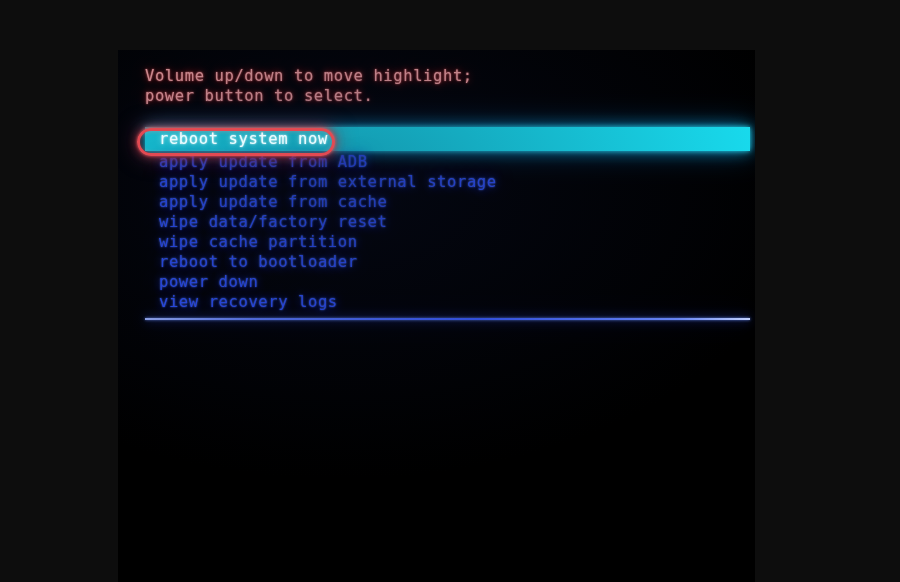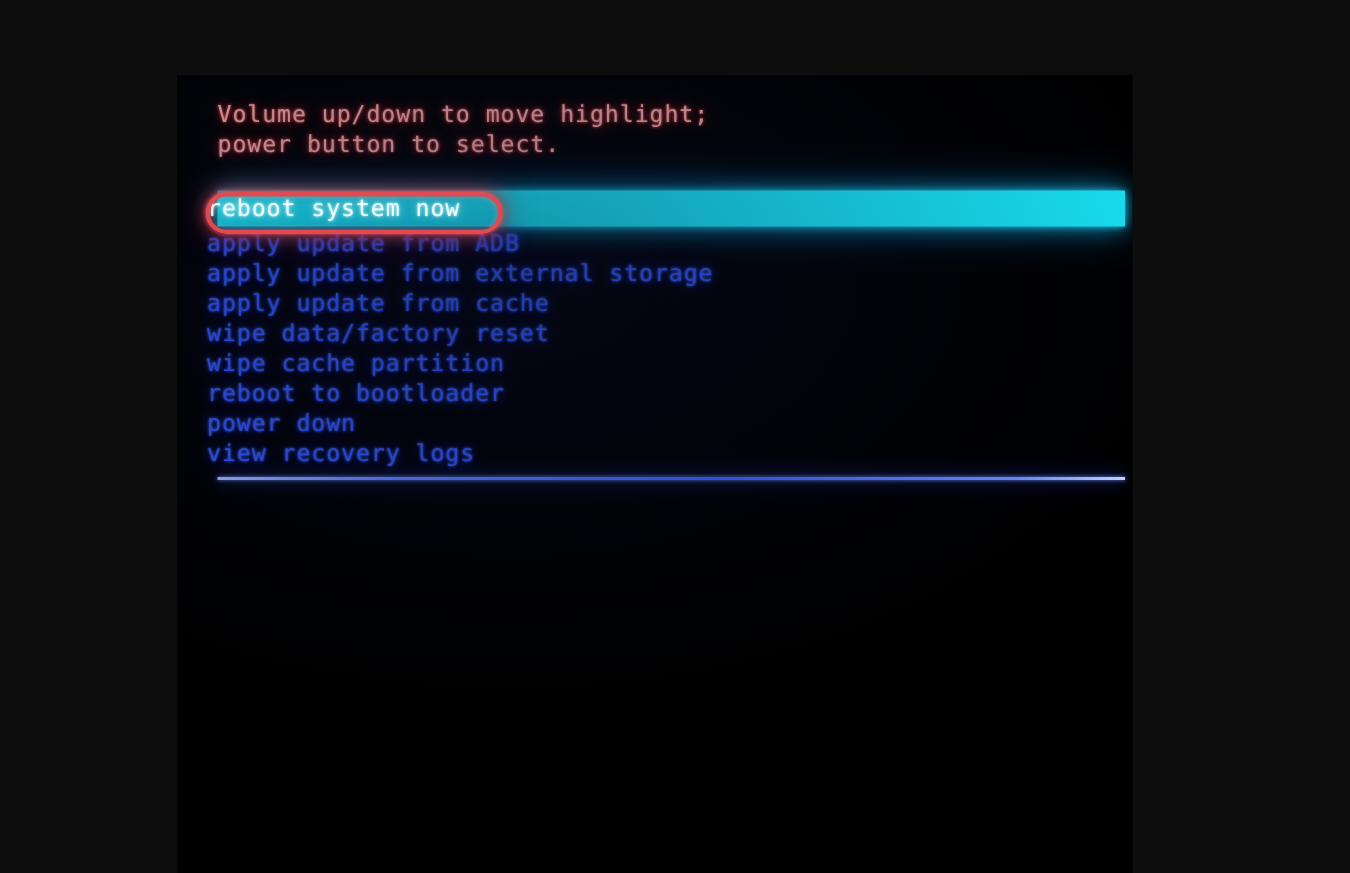--- a/index.html
+++ b/index.html
@@ -70,21 +70,21 @@
     width: 637px;
   }
   .menu-row {
     position: relative;
     height: 20px;
     line-height: 20px;
     white-space: pre;
   }
   .menu-label {
     position: absolute;
-    left: 20px;
+    left: 41px;
     top: 0;
     font-size: 15.5px;
     letter-spacing: 0.6px;
     color: #2f54ff;
     text-shadow:
       0 0 2px rgba(90,125,255,0.95),
       0 0 8px rgba(30,60,230,0.8),
       0 0 18px rgba(14,30,170,0.55);
   }
 

